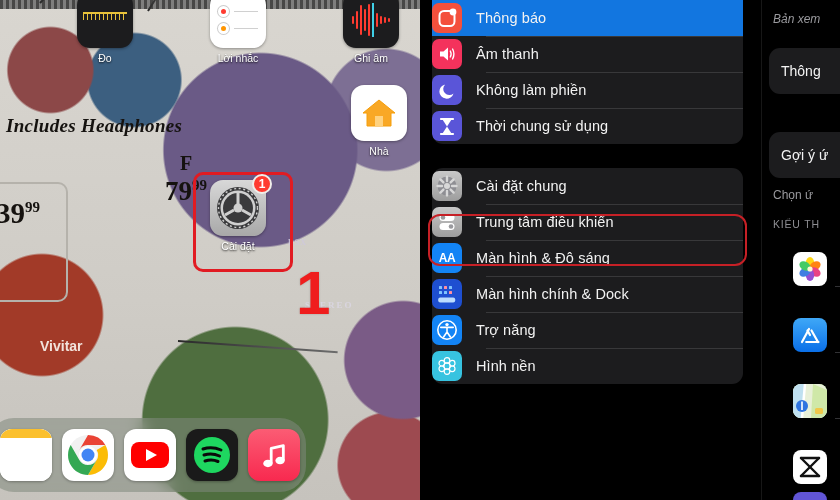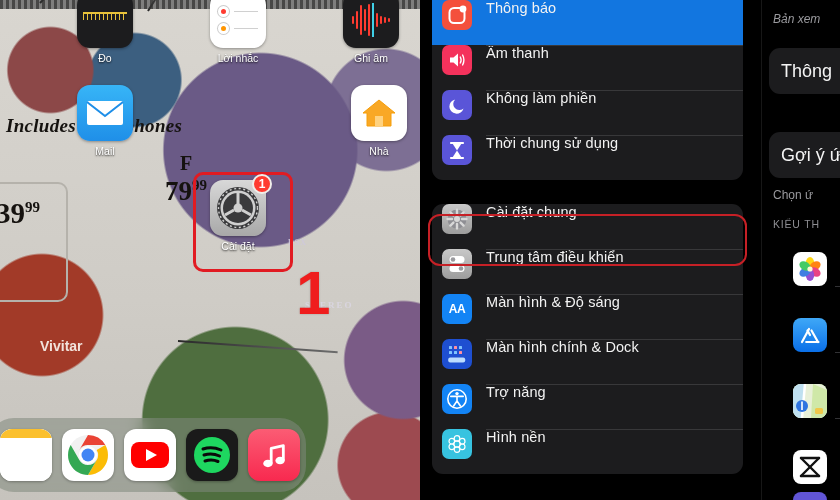--- a/index.html
+++ b/index.html
@@ -141,21 +141,21 @@
   .panel-settings {
     position: relative; width: 335px; height: 500px;
     background: #000; overflow: hidden; flex: 0 0 335px;
   }
   .group {
     background: #1c1c1e; border-radius: 11px; margin: 0 12px; overflow: hidden;
   }
   .grp-1 { margin-top: 0; border-radius: 0 0 11px 11px; }
   .grp-2 { margin-top: 24px; }
   .s-row {
-    display: flex; height: 45px; padding-left: 10px;
+    display: flex; align-items: center; height: 36px; 
     position: relative;
   }
   .s-row.selected { background: #1276e0; }
   .s-row + .s-row::before {
     content: ""; position: absolute; left: 54px; right: 0; top: 0;
     height: 1px; background: #38383a;
   }
   .s-ic {
     width: 30px; height: 30px; border-radius: 7px; flex: 0 0 auto;
     display: flex; align-items: center; justify-content: center;
@@ -188,21 +188,21 @@
   }
   .r-cap {
     position: absolute; color: #9a9a9e; font-size: 12px; white-space: nowrap;
   }
   .r-cap-small { font-size: 10.5px; letter-spacing: .8px; color: #8e8e93; }
   .r-card {
     position: absolute; left: 14px; width: 120px;
     background: #1c1c1e; border-radius: 11px;
     display: flex; align-items: center; padding-left: 12px;
   }
-  .r-card-title { color: #f4f4f4; font-size: 18px; white-space: nowrap; }
+  .r-card-title { color: #f4f4f4; font-size: 14px; white-space: nowrap; }
   .r-approw {
     position: absolute; left: 38px; width: 34px; height: 34px; border-radius: 8px;
     overflow: hidden; display: flex; align-items: center; justify-content: center;
   }
   .ra-photos { background: #fff; }
   .ra-appstore { background: linear-gradient(#3fa8f7,#0a6fe8); }
   .ra-maps { background: linear-gradient(135deg,#b7e08c 40%,#8fd0e8); }
   .ra-capcut { background: #fff; }
   .ra-purple { background: #6155d6; }
   .r-row-line {
@@ -278,31 +278,20 @@
                 <line x1="33" y1="14" x2="33" y2="20"></line>
                 <line x1="37" y1="15" x2="37" y2="19"></line>
                 <line x1="41" y1="16" x2="41" y2="18"></line>
               </g>
             </svg>
           </div>
         </div>
         <div class="label">Ghi âm</div>
       </div>
 
-      <div class="app" style="left:74px; top:85px;">
-        <div class="icon-wrap">
-          <div class="icon ic-mail">
-            <svg width="38" height="26" viewBox="0 0 38 26">
-              <rect x="1" y="1" width="36" height="24" rx="2" fill="#fff"></rect>
-              <path d="M1 2 L19 16 L37 2" fill="none" stroke="#1f8fe8" stroke-width="2"></path>
-            </svg>
-          </div>
-        </div>
-        <div class="label">Mail</div>
-      </div>
 
 
       <div class="app" style="left:348px; top:85px;">
         <div class="icon-wrap">
           <div class="icon ic-home">
             <svg width="36" height="32" viewBox="0 0 36 32">
               <path d="M18 3 L34 16 L30 16 L30 29 L6 29 L6 16 L2 16 Z" fill="#f9a825" stroke="#f59e0b" stroke-width="1"></path>
               <rect x="14" y="19" width="8" height="10" fill="#ffd27f"></rect>
             </svg>
           </div>

